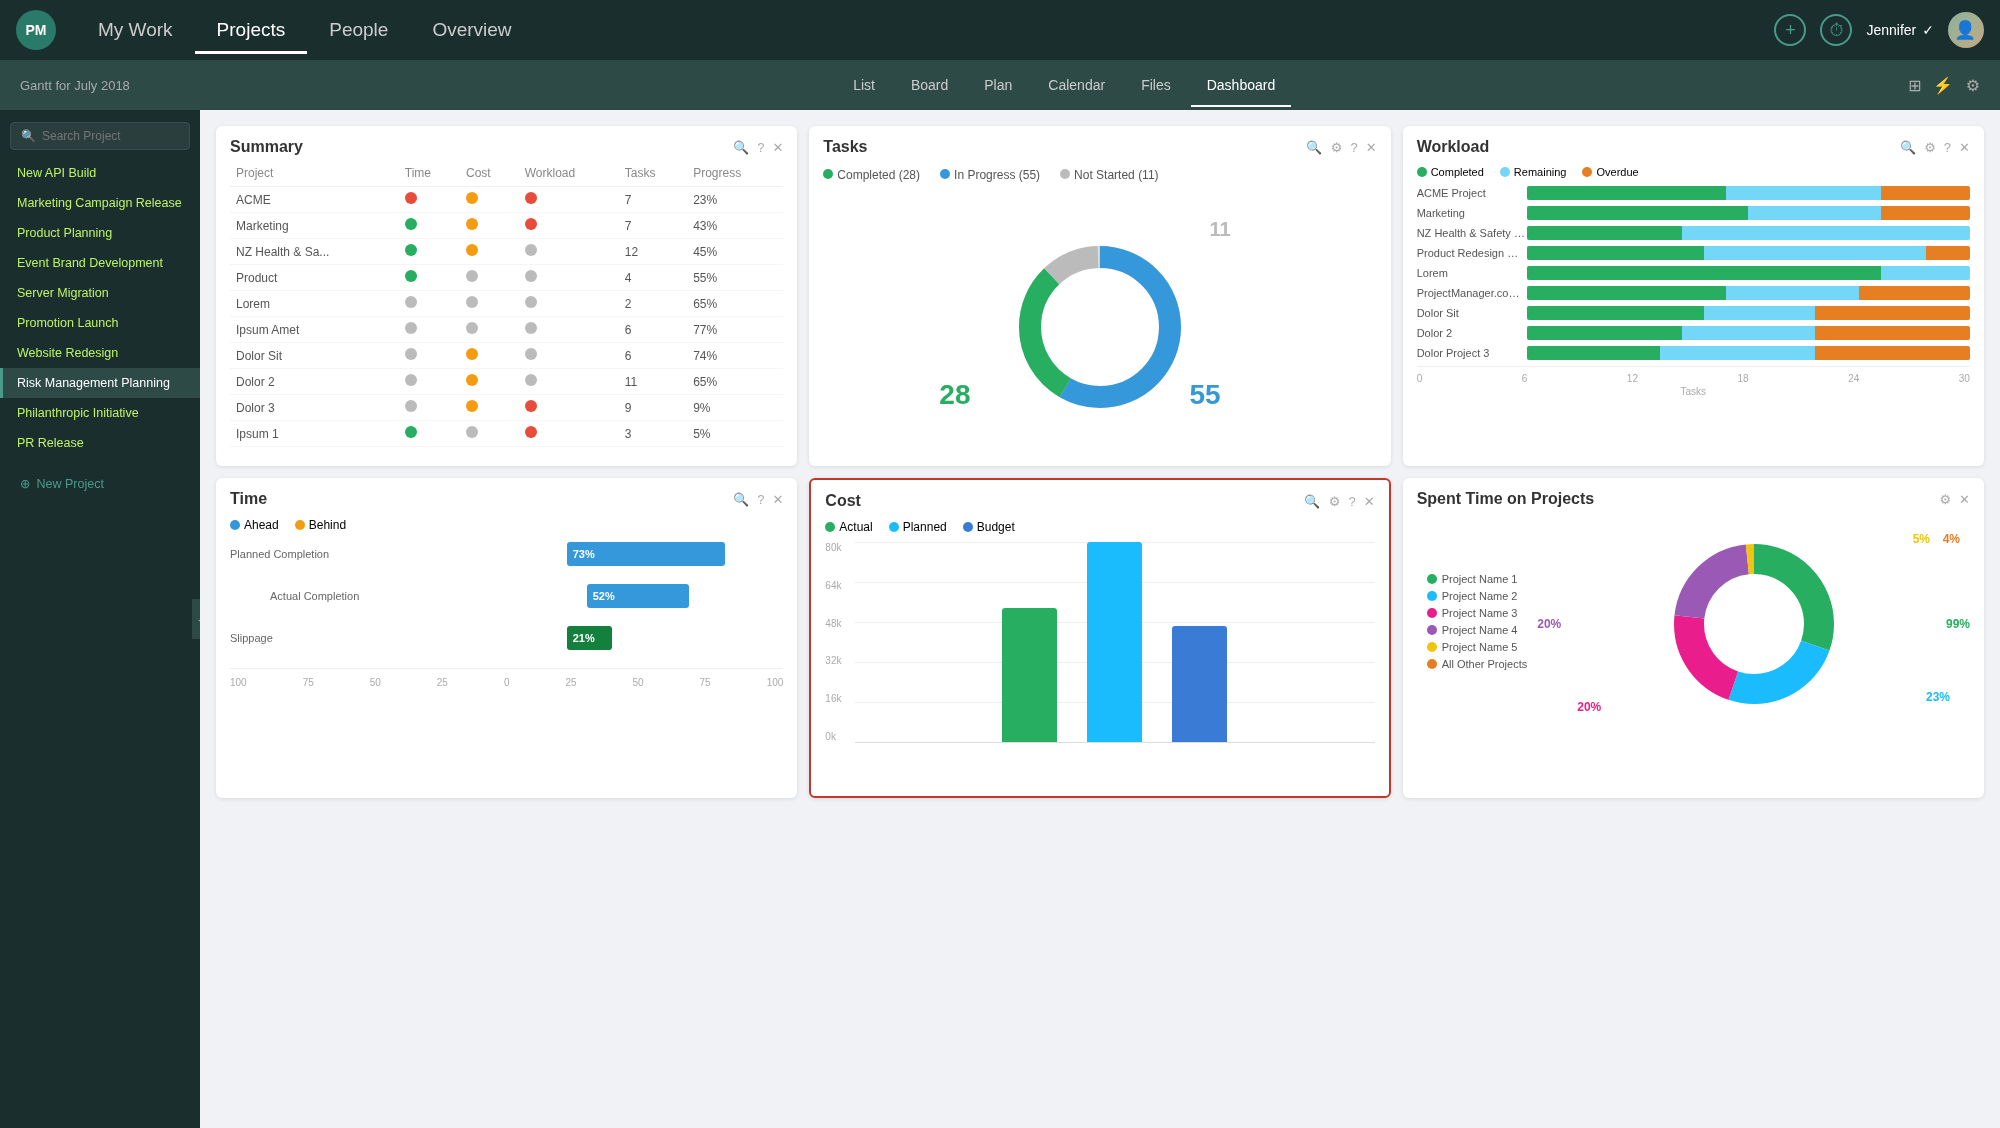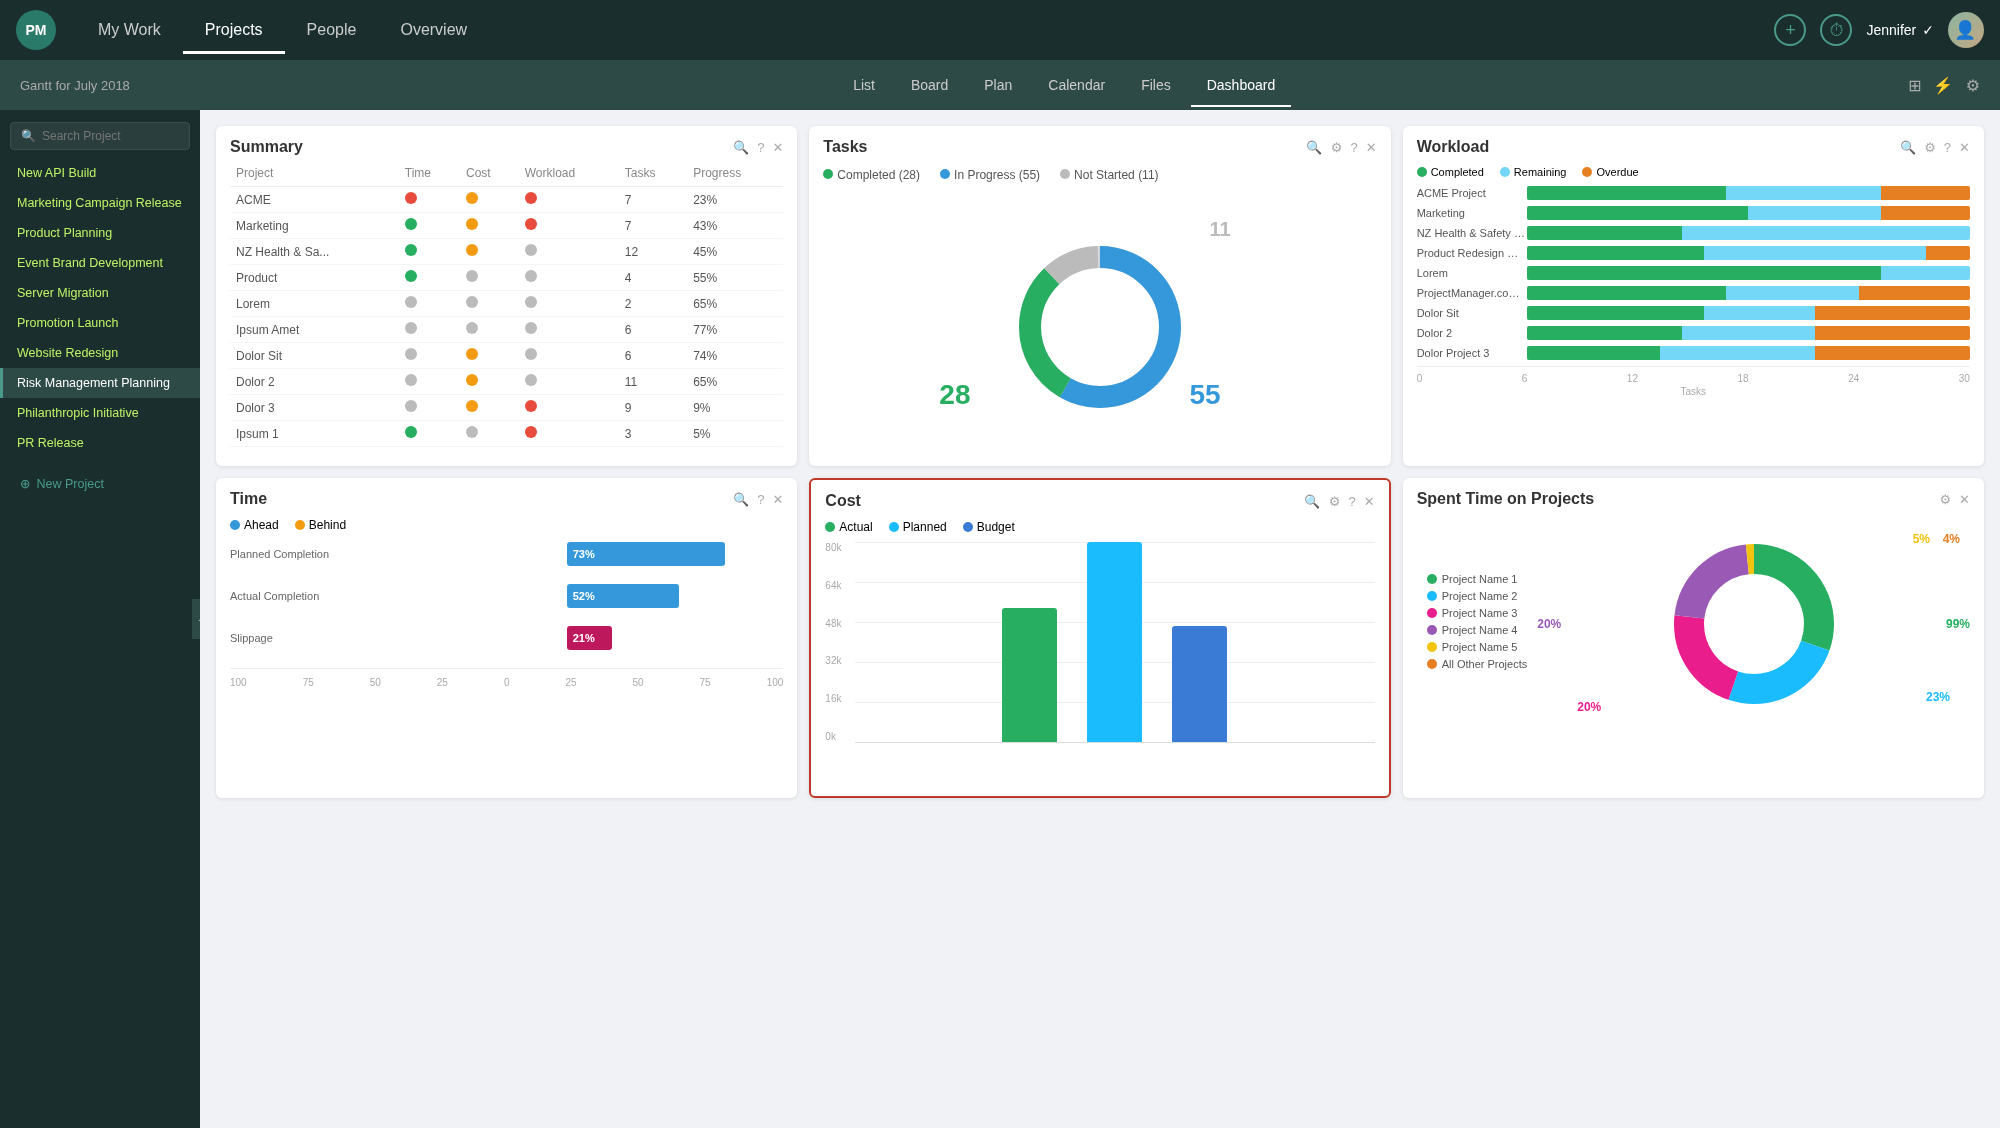--- a/index.html
+++ b/index.html
@@ -18,21 +18,21 @@
       width: 40px; height: 40px;
       border-radius: 50%;
       background: #2a7a6a;
       display: flex; align-items: center; justify-content: center;
       color: white; font-weight: bold; font-size: 14px;
       margin-right: 20px;
       flex-shrink: 0;
     }
     .nav-items { display: flex; align-items: center; gap: 0; flex: 1; }
     .nav-item {
-      color: #ccc; font-size: 16px; padding: 0 22px; height: 48px;
+      color: #ccc; font-size: 19px; padding: 0 22px; height: 48px;
       display: flex; align-items: center; cursor: pointer; position: relative;
     }
     .nav-item.active { color: white; }
     .nav-item.active::after {
       content: ''; position: absolute; bottom: 0; left: 0; right: 0;
       height: 3px; background: white;
     }
     .nav-right { display: flex; align-items: center; gap: 14px; }
     .nav-icon-btn {
       width: 32px; height: 32px; border-radius: 50%;
@@ -541,28 +541,28 @@
               <span style="width:10px;height:10px;border-radius:50%;background:#f39c12;display:inline-block;"></span>
               <span>Behind</span>
             </span>
         </div>
         <div id="time-bars-container"><div class="time-bar-row">
     <div class="time-bar-label" style="font-size:11px;color:#666;">Planned Completion</div>
     <div style="flex:1;position:relative;height:24px;">
       <div style="position:absolute;left:50%;top:0;height:100%;width:36.5%;background:#3498db;border-radius:3px;display:flex;align-items:center;padding-left:6px;font-size:11px;font-weight:600;color:white;">73%</div>
     </div>
   </div><br><div class="time-bar-row">
-    <div class="time-bar-label" style="font-size:11px;color:#666;">Actual Completion</div>
+    <div class="time-bar-label" style="font-size:11px;color:#666;margin-left:40px;">Actual Completion</div>
     <div style="flex:1;position:relative;height:24px;">
       <div style="position:absolute;left:50%;top:0;height:100%;width:26%;background:#3498db;border-radius:3px;display:flex;align-items:center;padding-left:6px;font-size:11px;font-weight:600;color:white;">52%</div>
     </div>
   </div><br><div class="time-bar-row">
     <div class="time-bar-label" style="font-size:11px;color:#666;">Slippage</div>
     <div style="flex:1;position:relative;height:24px;">
-      <div style="position:absolute;left:50%;top:0;height:100%;width:10.5%;background:#be185d;border-radius:3px;display:flex;align-items:center;padding-left:6px;font-size:11px;font-weight:600;color:white;">21%</div>
+      <div style="position:absolute;left:50%;top:0;height:100%;width:10.5%;background:#15803d;border-radius:3px;display:flex;align-items:center;padding-left:6px;font-size:11px;font-weight:600;color:white;">21%</div>
     </div>
   </div><br></div>
         <div class="time-axis">
           <span>100</span>
             <span>75</span>
             <span>50</span>
             <span>25</span>
             <span>0</span>
             <span>25</span>
             <span>50</span>

